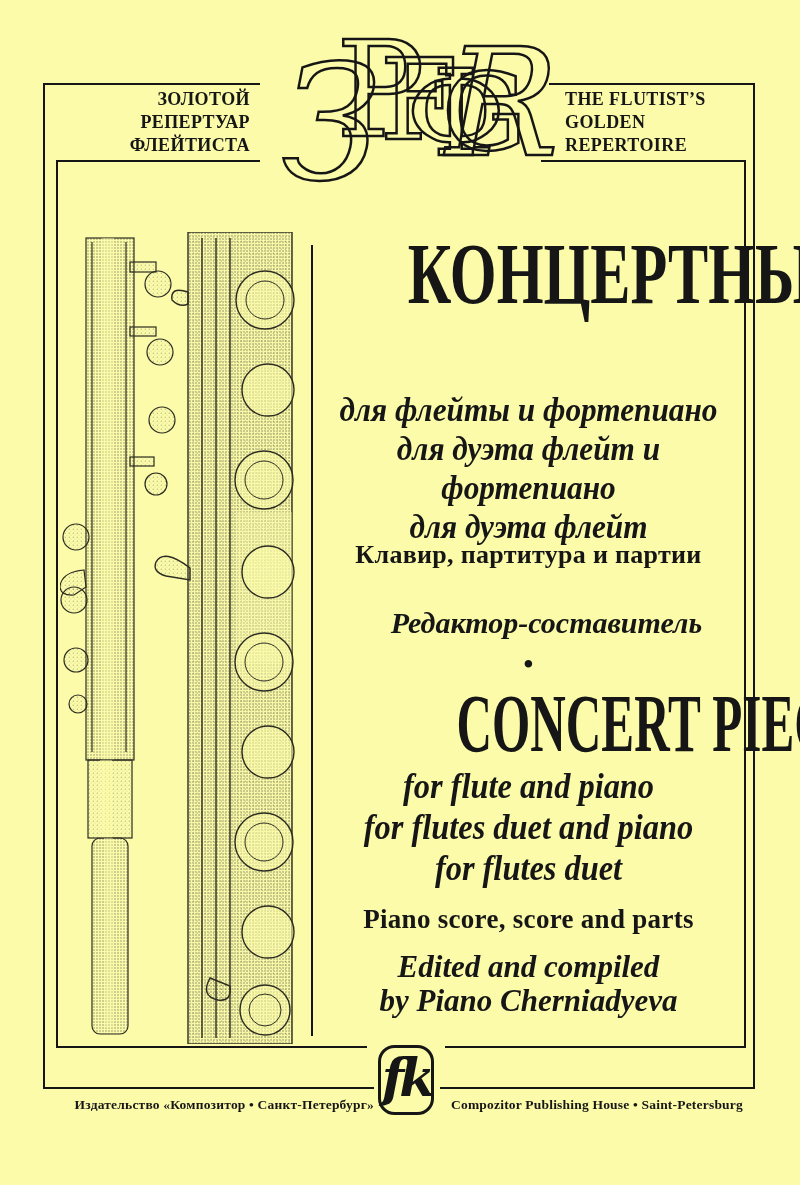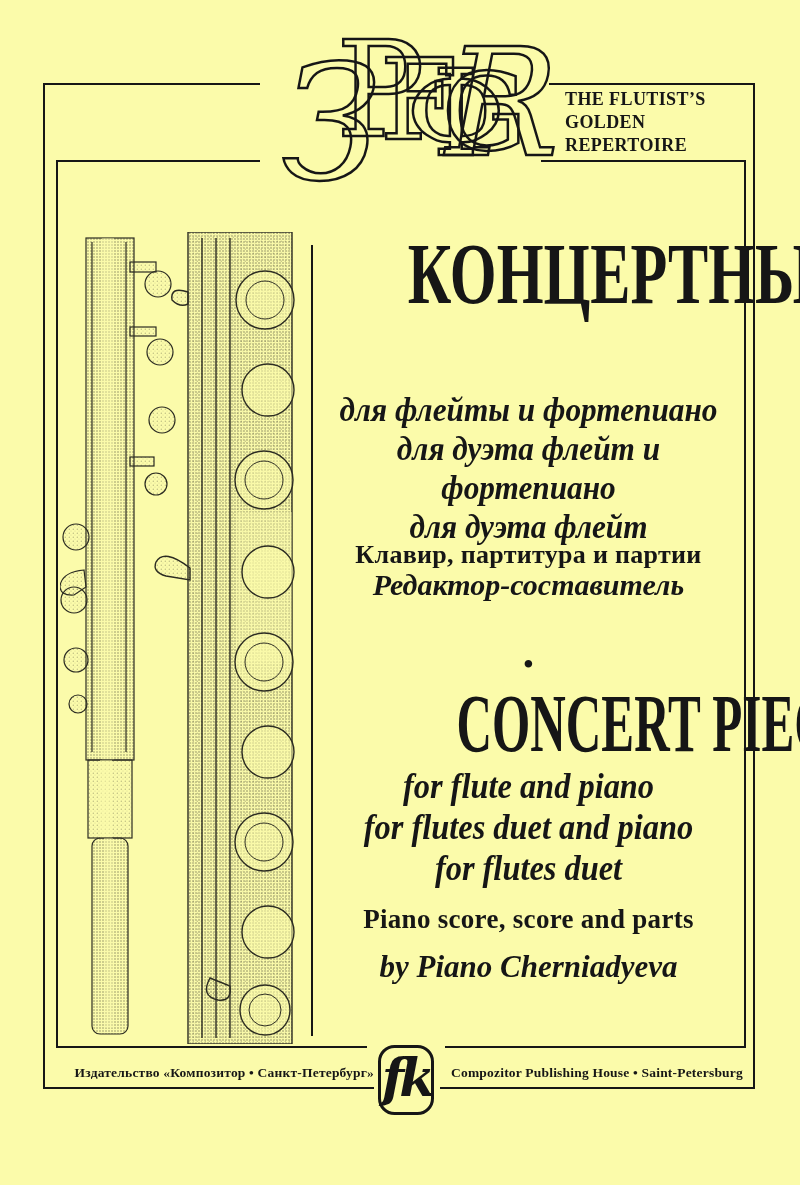--- a/index.html
+++ b/index.html
@@ -30,29 +30,29 @@
   .mg-5{left:164px;top:-8px;font-size:150px;font-style:italic;-webkit-text-stroke-width:3px;}
   
   .maincol{position:absolute;left:312px;top:0;width:433px;height:1185px;}
   .cblock{position:absolute;width:100%;text-align:center;}
   .title-line{display:inline-block;font-weight:bold;white-space:nowrap;}
   .title-ru{top:238px;font-size:86px;line-height:72px;}
   .title-ru .l0{transform:scaleX(.70);transform-origin:50% 50%;}
   .title-ru .l1{transform:scaleX(1.05);transform-origin:50% 50%;}
   .sub-ru{top:390px;font-size:34px;line-height:39px;font-weight:bold;font-style:italic;transform:scaleX(.92);transform-origin:50% 0;}
   .edition-ru{top:540px;font-size:26px;font-weight:bold;letter-spacing:.3px;}
-  .editor-ru{top:568px;font-size:30px;line-height:33px;font-weight:bold;font-style:italic;}
+  .editor-ru{top:606px;font-size:30px;line-height:33px;font-weight:bold;font-style:italic;margin-left:18px;}
   .bullet{top:648px;font-size:28px;font-weight:bold;}
   .title-en{top:688px;font-size:82px;line-height:72px;}
   .title-en .l0{transform:scaleX(.60);transform-origin:50% 50%;}
   .sub-en{top:766px;font-size:36px;line-height:41px;font-weight:bold;font-style:italic;transform:scaleX(.90);transform-origin:50% 0;}
   .edition-en{top:904px;font-size:27px;font-weight:bold;letter-spacing:.3px;}
   .editor-en{top:950px;font-size:31px;line-height:34px;font-weight:bold;font-style:italic;}
   
-  .foot{position:absolute;font-weight:bold;font-size:13.5px;line-height:17px;letter-spacing:.2px;}
+  .foot{position:absolute;font-weight:bold;font-size:13.5px;line-height:17px;letter-spacing:.2px;margin-top:32px;}
   .foot-left{left:56px;top:1064px;width:318px;text-align:right;}
   .foot-right{left:447px;top:1064px;width:300px;text-align:center;}
   .fk-logo{position:absolute;left:377px;top:1044px;width:58px;height:72px;}
   
   .flutes{position:absolute;left:60px;top:232px;width:250px;height:812px;}
 </style>
 </head>
 <body>
 
 <div class="page">
@@ -66,20 +66,25 @@
 
   <div class="ln" style="left:56px;top:160px;width:2px;height:888px;"></div>
   <div class="ln" style="left:744px;top:160px;width:2px;height:888px;"></div>
   <div class="ln" style="left:56px;top:160px;width:204px;height:2px;"></div>
   <div class="ln" style="left:541px;top:160px;width:205px;height:2px;"></div>
   <div class="ln" style="left:56px;top:1046px;width:311px;height:2px;"></div>
   <div class="ln" style="left:445px;top:1046px;width:301px;height:2px;"></div>
 
   <div class="ln" style="left:311px;top:245px;width:2px;height:791px;"></div>
 
+  <div class="hdr-block hdr-left">
+    <div>ЗОЛОТОЙ</div>
+    <div>РЕПЕРТУАР</div>
+    <div>ФЛЕЙТИСТА</div>
+  </div>
 
   <div class="monogram">
     <span class="mg-0">З</span>
     <span class="mg-1">Р</span>
     <span class="mg-2">F</span>
     <span class="mg-3">Ф</span>
     <span class="mg-4">G</span>
     <span class="mg-5">R</span>
   </div>
 
@@ -188,20 +193,21 @@
 
     <div class="cblock sub-en">
       <div>for flute and piano</div>
       <div>for flutes duet and piano</div>
       <div>for flutes duet</div>
     </div>
 
     <div class="cblock edition-en">Piano score, score and parts</div>
 
     <div class="cblock editor-en">
+      <div>Edited and compiled</div>
       <div>by Piano Cherniadyeva</div>
     </div>
 
   </div>
 
   <div class="foot foot-left">Издательство «Композитор • Санкт-Петербург»</div>
 
   <svg class="fk-logo" viewBox="0 0 58 72" xmlns="http://www.w3.org/2000/svg">
     <rect x="2.5" y="2.5" width="53" height="67" rx="15" fill="#FBFBAA" stroke="#161616" stroke-width="3"></rect>
     <text x="29" y="52" text-anchor="middle" font-family="DejaVu Serif, Liberation Serif, serif" font-style="italic" font-weight="bold" font-size="52" letter-spacing="-5" fill="#161616">fk</text>

